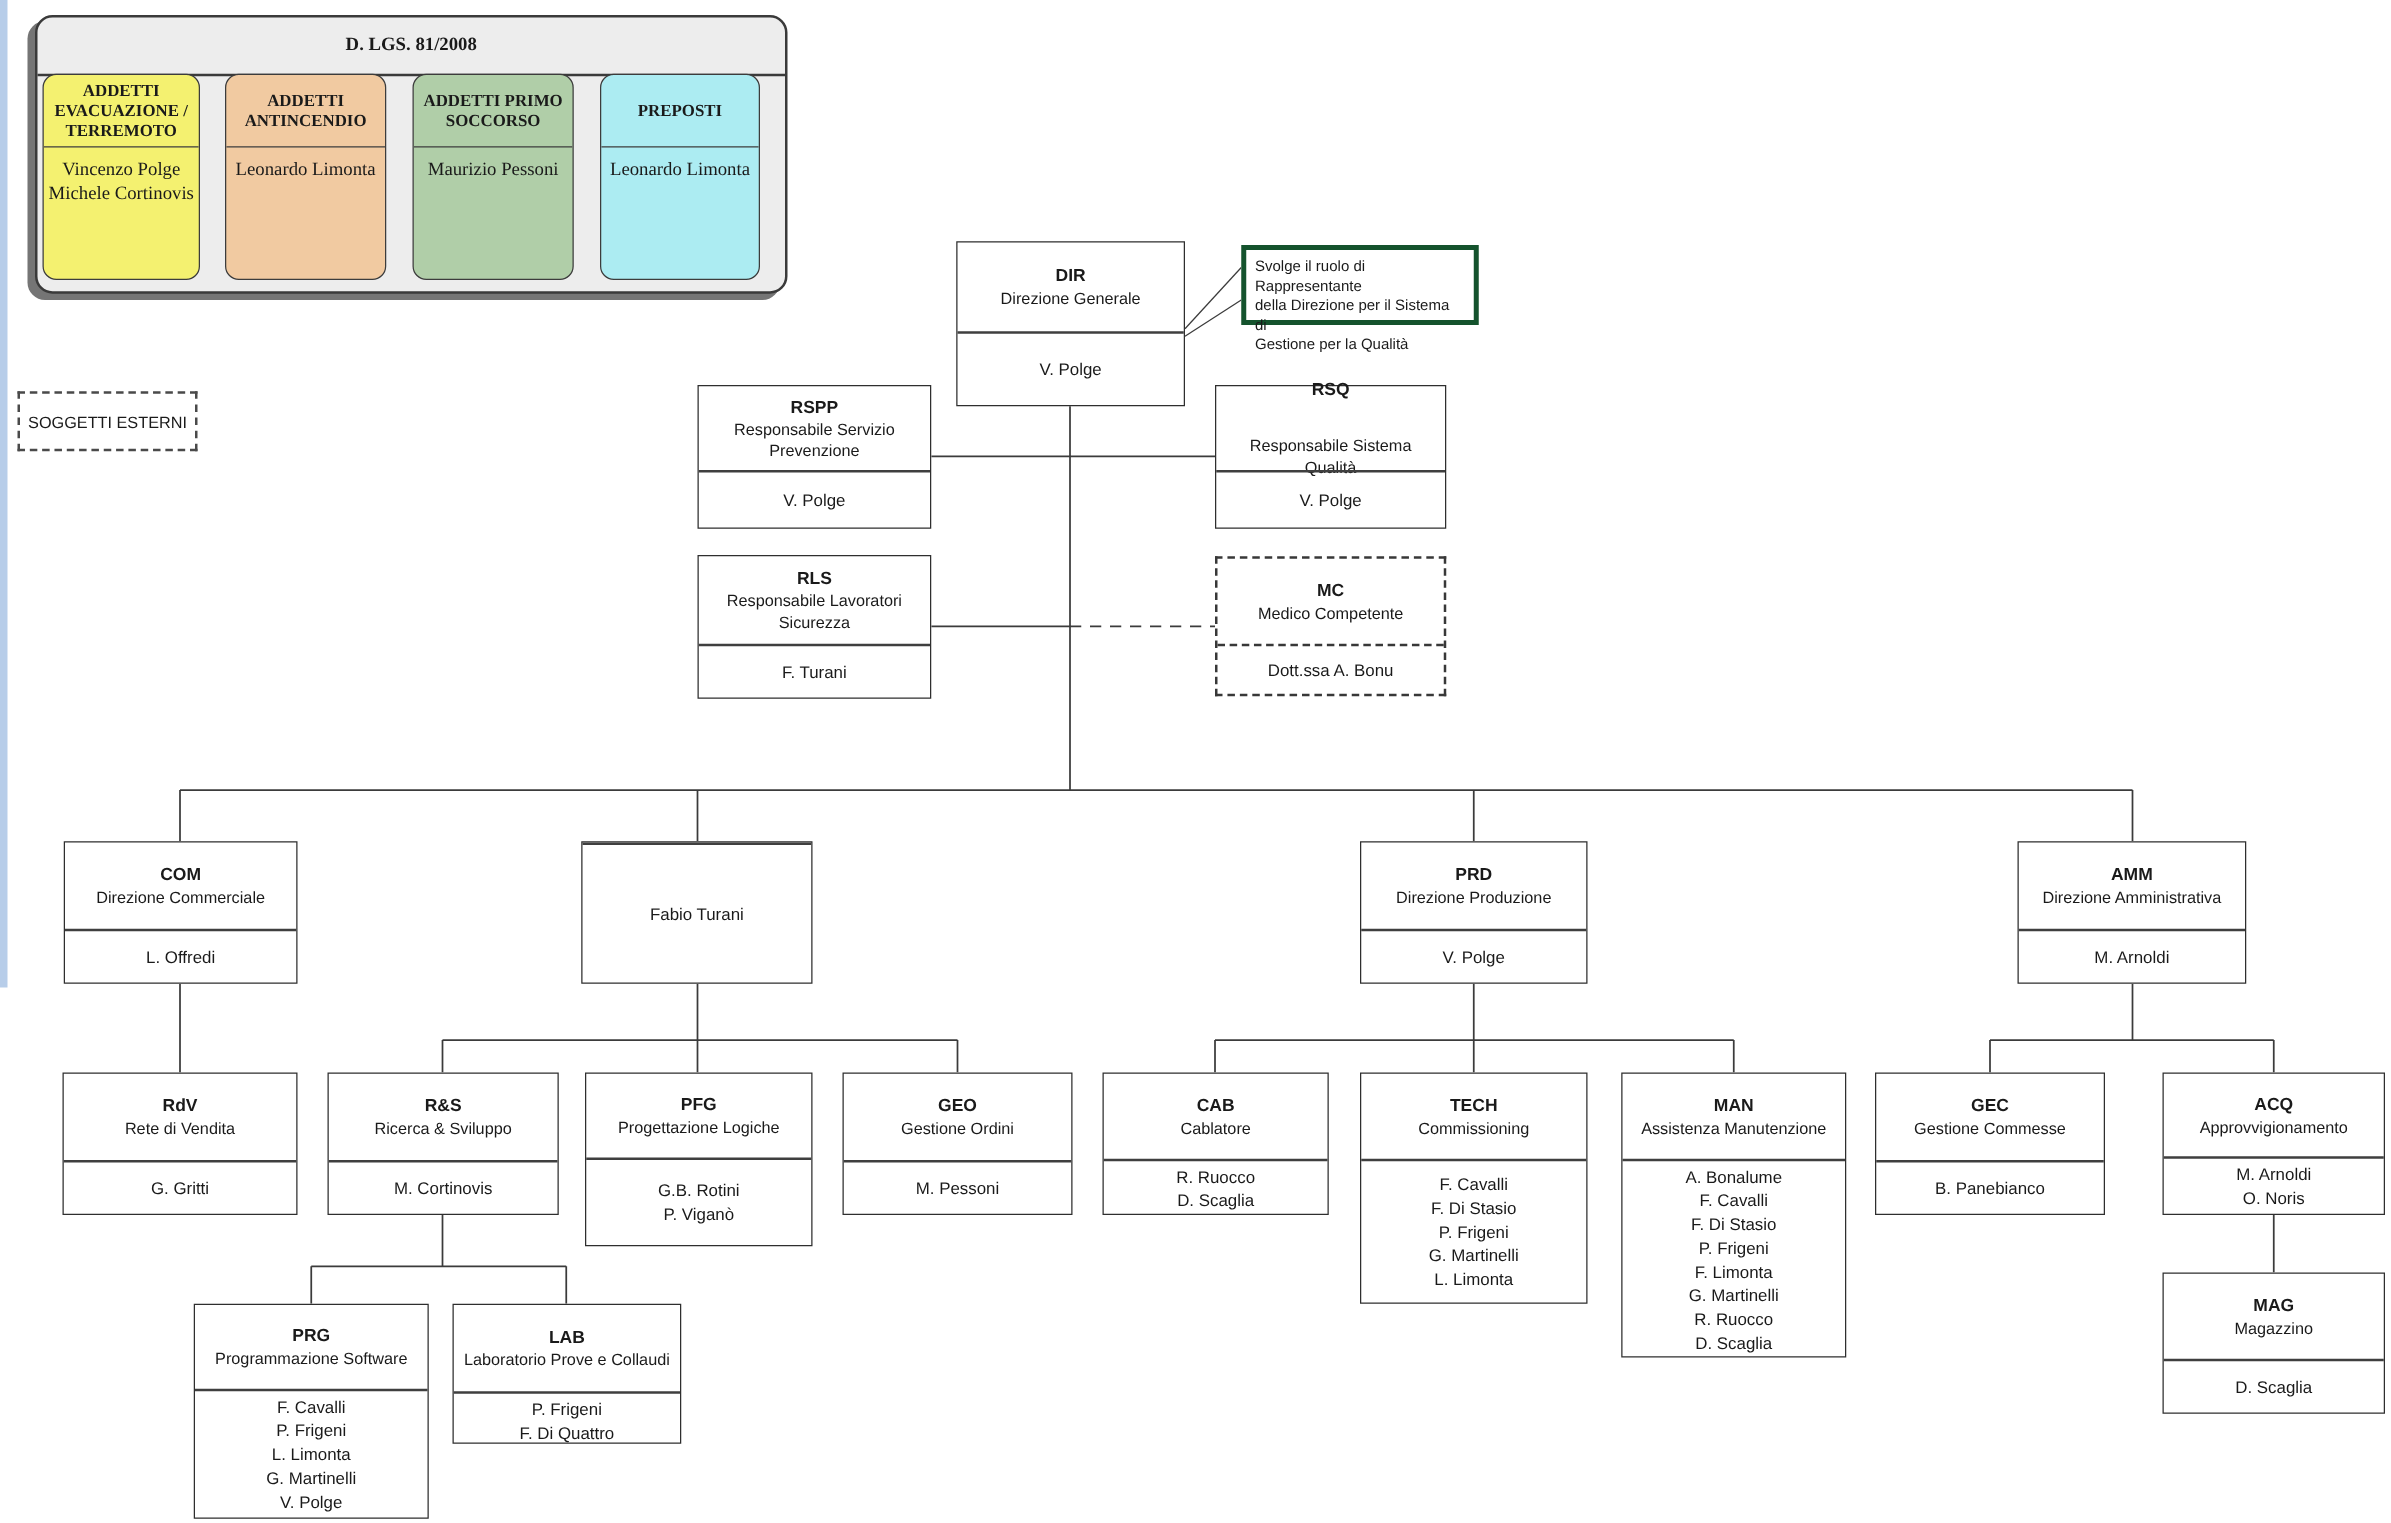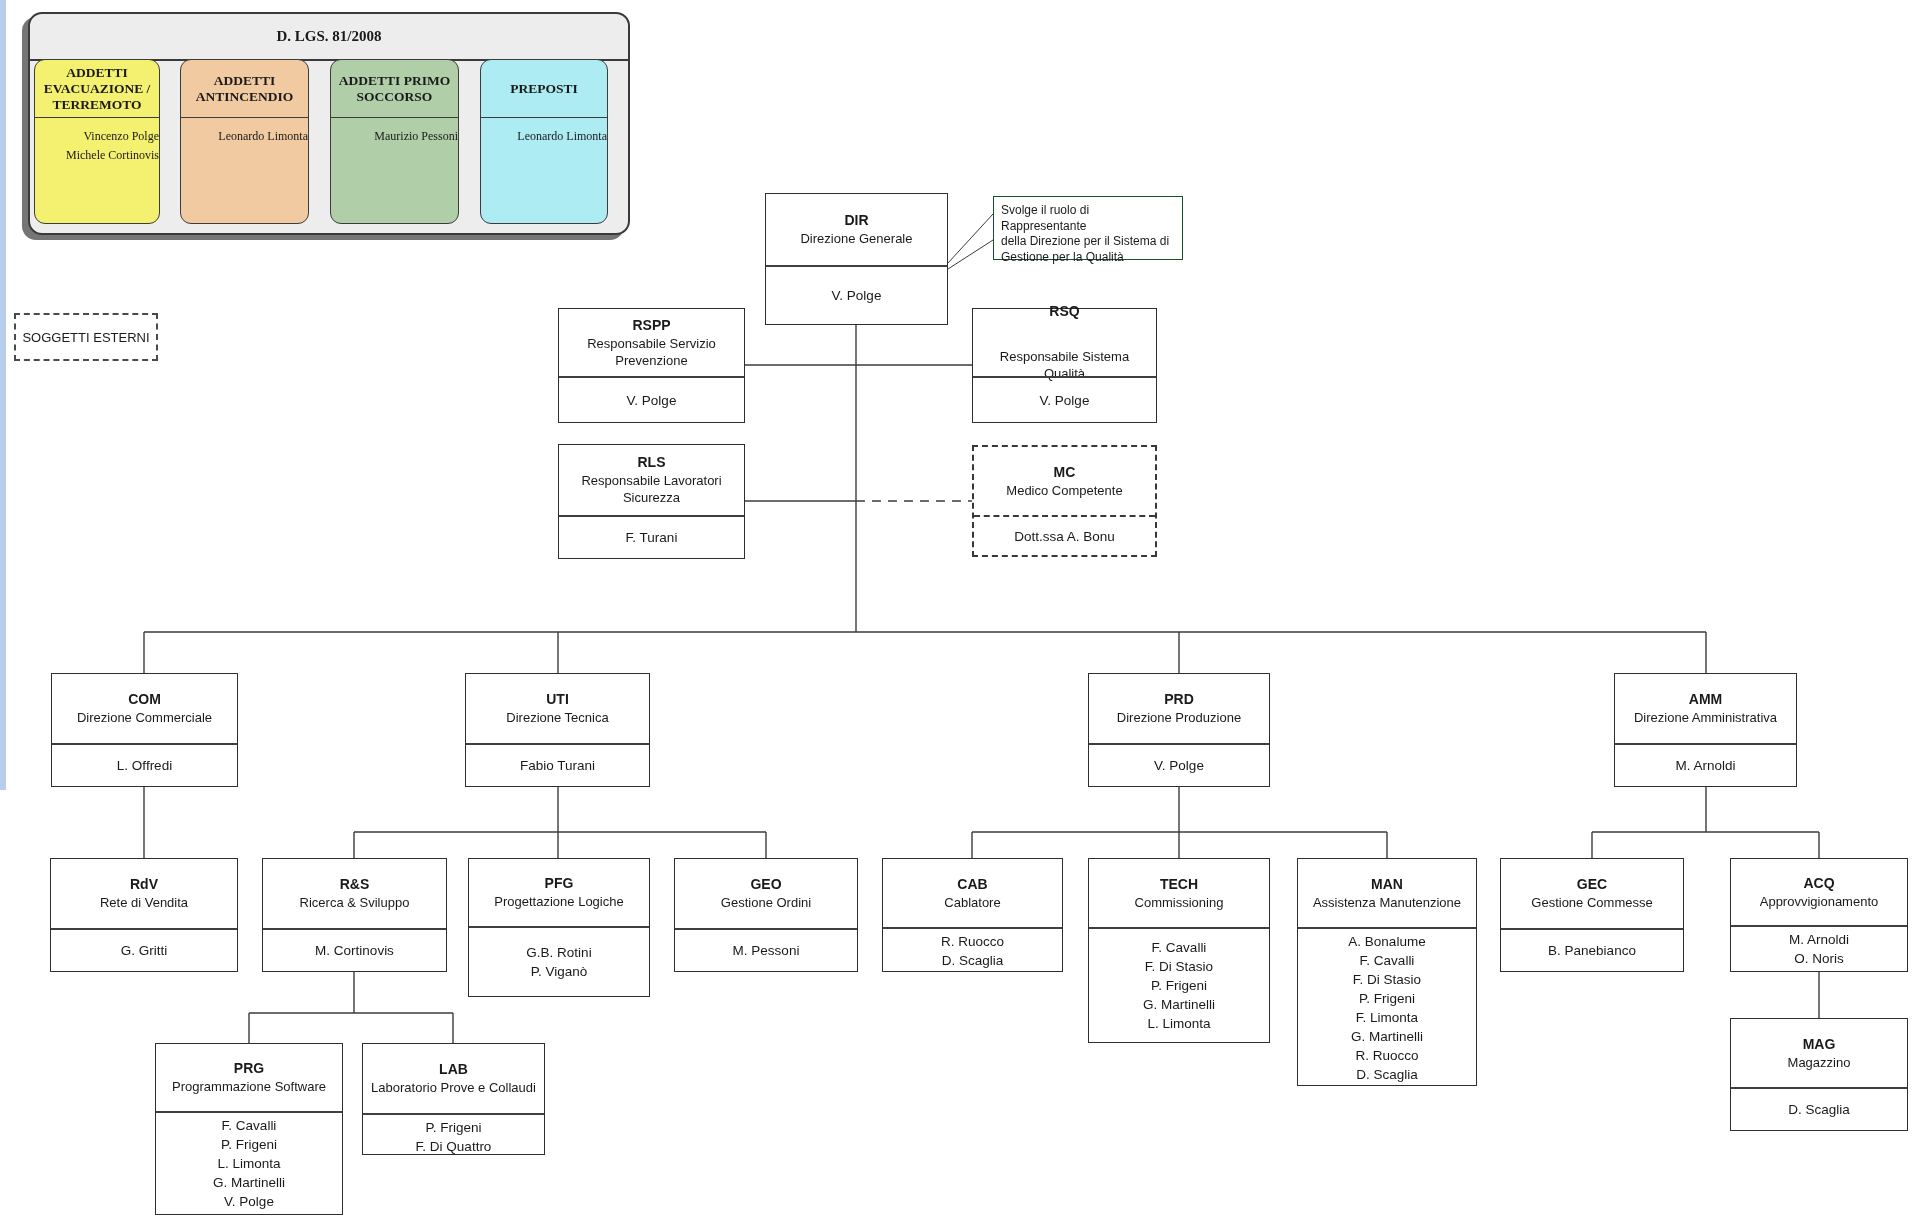--- a/index.html
+++ b/index.html
@@ -15,21 +15,21 @@
     background:#ededed; border:2px solid #3a3a3a; border-radius:14px;
     box-shadow:-6px 5px 0 #757575;font-family:Liberation Serif, serif; }
   .legend-header { position:absolute; left:0; top:0; right:0; height:47px;
     display:flex; align-items:center; justify-content:center;
     border-bottom:2px solid #3a3a3a; font-weight:bold; font-size:15px; }
   .legend-box { position:absolute; top:45px; height:165px; border:1px solid #3c3c3c;
     border-radius:11px; overflow:hidden; display:flex; flex-direction:column; }
   .legend-box .lb-title { height:58px; flex:none; display:flex; align-items:center; justify-content:center;
     text-align:center; font-weight:bold; font-size:13.5px; line-height:16px; white-space:pre-line;
     border-bottom:1px solid #3c3c3c; }
-  .legend-box .lb-names { flex:1; padding-top:9px; text-align:right; font-size:12px;
+  .legend-box .lb-names { flex:1; padding-top:9px; text-align:center; font-size:15px;
     line-height:19px; white-space:pre-line; }
 
   
   .external-box { position:absolute; left:14px; top:313px; width:144px; height:48px;
     border:2px dashed #4a4a4a; display:flex; align-items:center; justify-content:center;
     font-size:13px; background:#fff; }
 
   
   .obx { position:absolute; background:#fff; border:1px solid #2e2e2e;
     display:flex; flex-direction:column; }
@@ -38,21 +38,21 @@
   .obx .obx-code { font-weight:bold; font-size:14px; line-height:17px; }
   .obx .obx-role { font-size:13px; line-height:17px; }
   .obx .obx-names { flex:1; border-top:2px solid #3f3f3f; display:flex; align-items:center;
     justify-content:center; text-align:center; font-size:13.5px; line-height:19px;
     white-space:pre-line; padding:3px 4px; }
   .obx.dashed { border:2px dashed #383838; }
   .obx.dashed .obx-names { border-top:2px dashed #383838; }
 
   
   .note-box { position:absolute; left:993px; top:196px; width:190px; height:64px;
-    background:#fff; border:1px solid #14532d; font-size:12px; line-height:15.5px;
+    background:#fff; border:4px solid #14532d; font-size:12px; line-height:15.5px;
     padding:6px 7px; white-space:pre-line; }
 
   svg.connectors { position:absolute; left:0; top:0; }
 </style>
 </head>
 <body>
 
 <div id="stage">
 
   <div class="edge-strip"></div>
@@ -180,24 +180,20 @@
 
   <div class="obx" style="left:51px; top:673px; width:187px; height:114px;">
     <div class="obx-title" style="height:69px;">
       <div class="obx-code">COM</div>
       <div class="obx-role">Direzione Commerciale</div>
     </div>
     <div class="obx-names">L. Offredi</div>
   </div>
 
   <div class="obx" style="left:465px; top:673px; width:185px; height:114px;">
-    <div class="obx-title" style="height:69px;">
-      <div class="obx-code">UTI</div>
-      <div class="obx-role">Direzione Tecnica</div>
-    </div>
     <div class="obx-names">Fabio Turani</div>
   </div>
 
   <div class="obx" style="left:1088px; top:673px; width:182px; height:114px;">
     <div class="obx-title" style="height:69px;">
       <div class="obx-code">PRD</div>
       <div class="obx-role">Direzione Produzione</div>
     </div>
     <div class="obx-names">V. Polge</div>
   </div>

